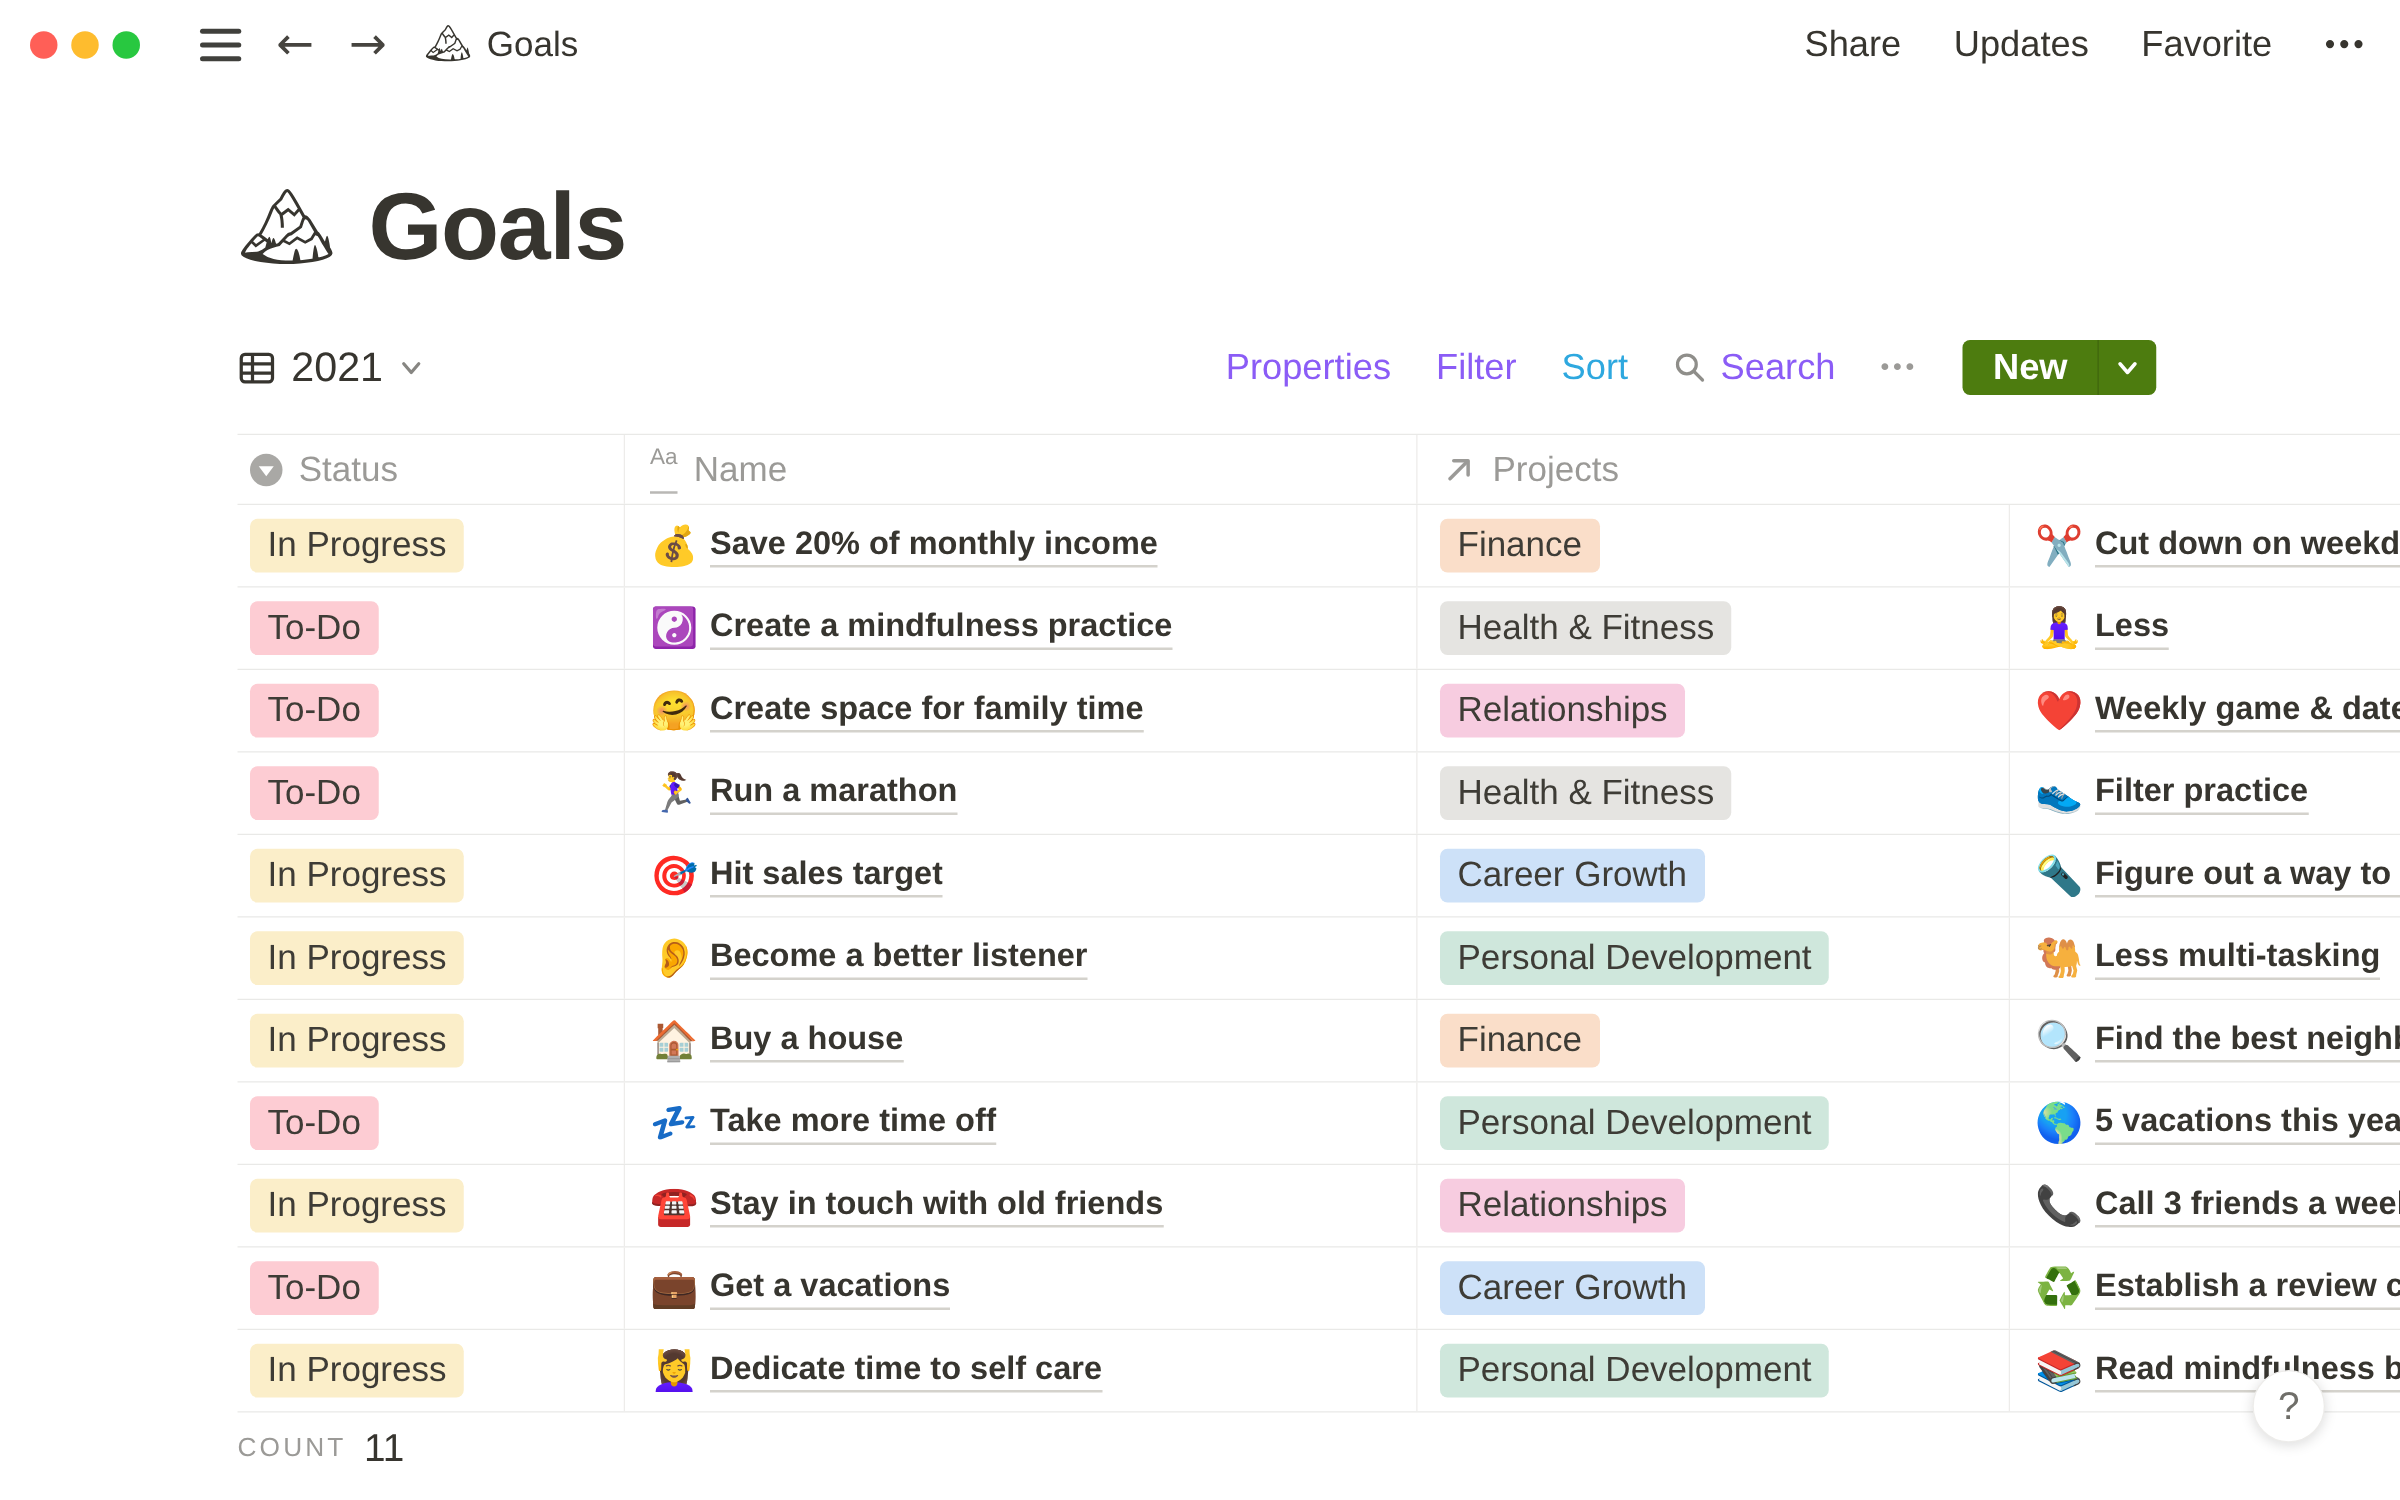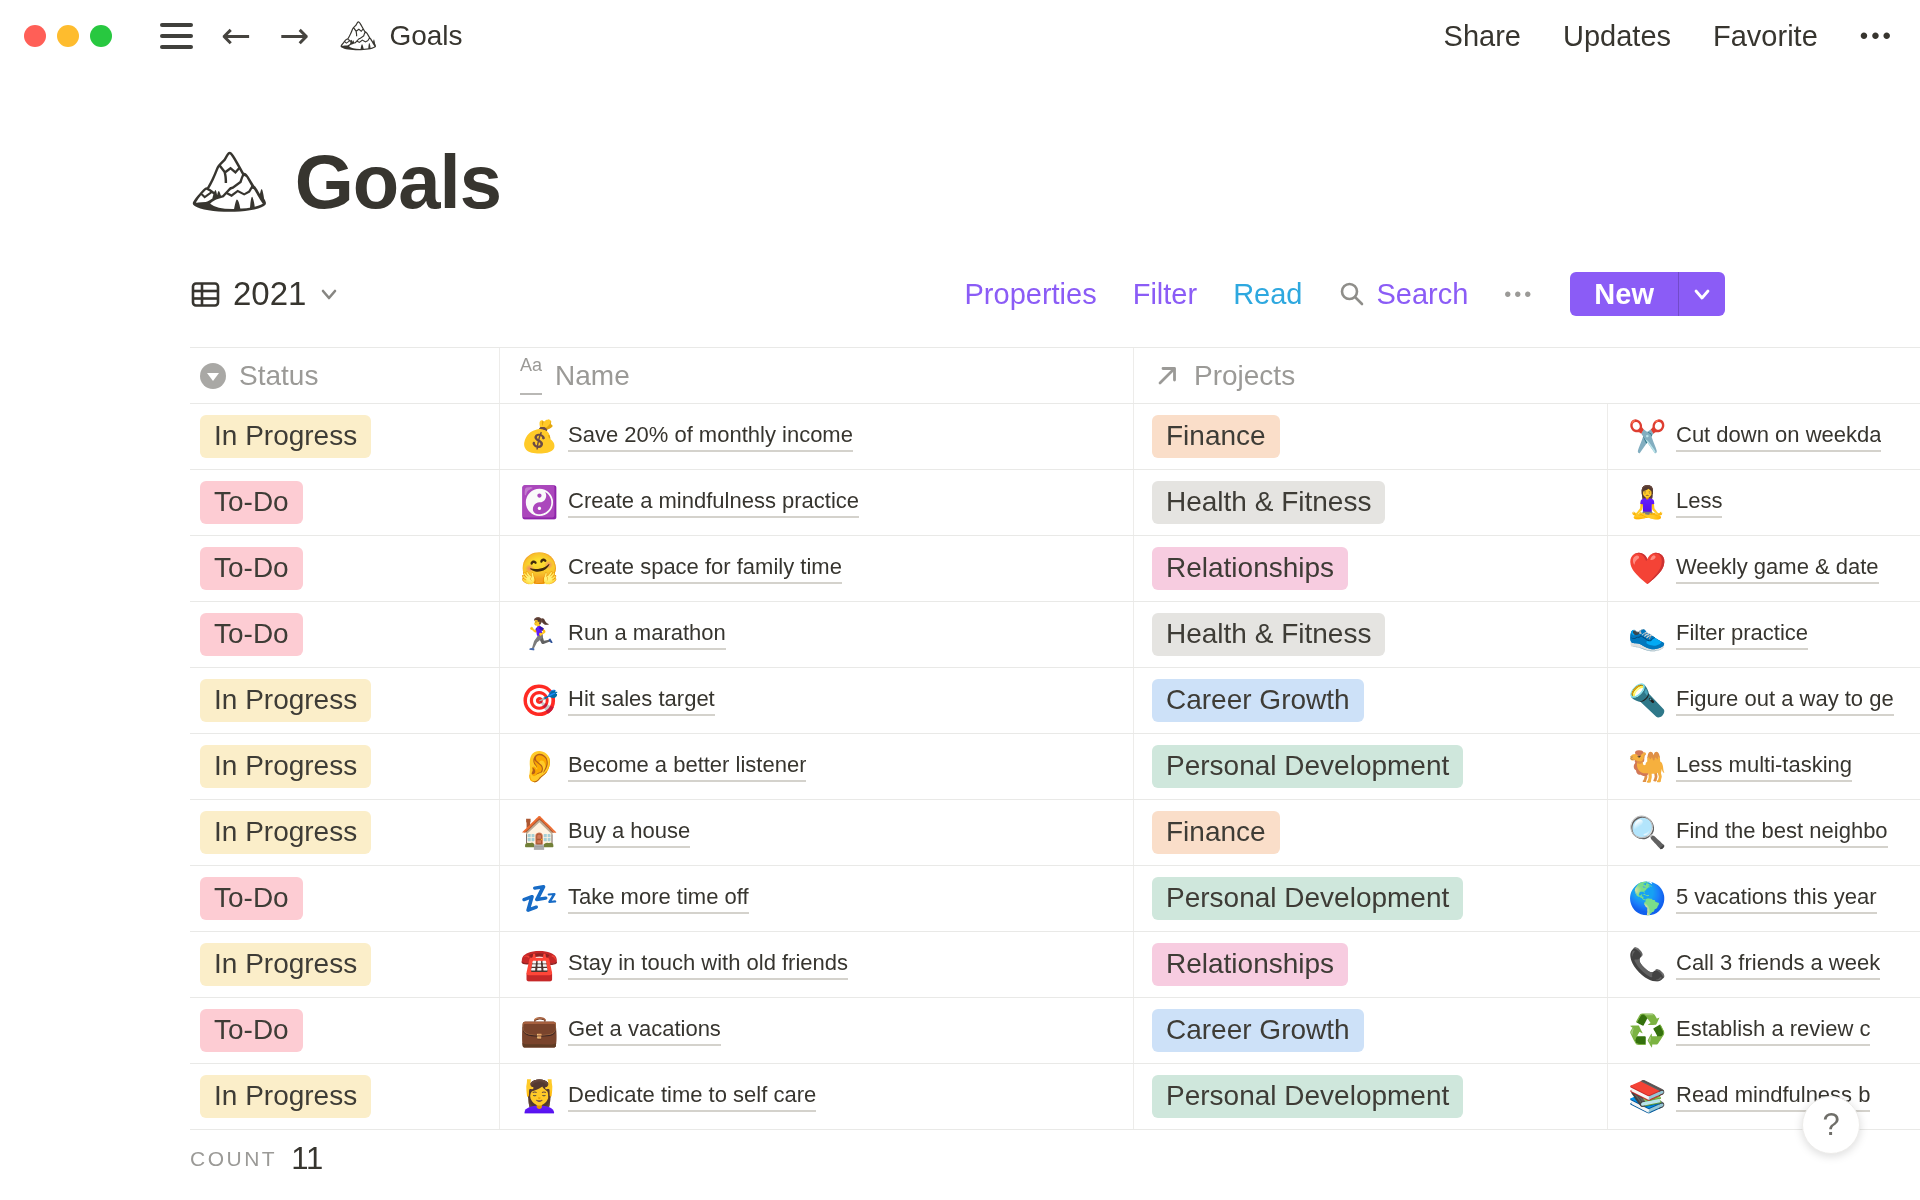--- a/index.html
+++ b/index.html
@@ -55,21 +55,21 @@
   .td-type     { width:474px; padding-left:18px; border-right:1px solid #EDECEA; flex-shrink:0; }
   .td-projects { flex:1; min-width:0; padding-left:20px; }
   .th-label { font-size:28px; color:#9B9A97; margin-left:13px; }
   .icon-select { width:26px; height:26px; border-radius:50%; background:#A9A8A5; position:relative; flex-shrink:0; }
   .icon-select::after { content:""; position:absolute; left:50%; top:50%;
         transform:translate(-50%,-38%); width:0; height:0;
         border-left:6px solid transparent; border-right:6px solid transparent; border-top:8px solid #fff; }
   .icon-aa { font-size:18px; color:#9B9A97; border-bottom:2px solid #B9B8B5; line-height:1.05; padding-bottom:19px; }
   .badge { display:inline-block; font-size:28px; color:#3E3C36; padding:6px 14px; border-radius:6px; line-height:1.1; }
   .row-emoji { font-size:31px; width:48px; flex-shrink:0; line-height:1; }
-  .cell-link { font-size:22px; font-weight:400; color:#37352F; border-bottom:2px solid #D4D2CC;
+  .cell-link { font-size:26px; font-weight:700; color:#37352F; border-bottom:2px solid #D4D2CC;
                padding-bottom:2px; cursor:pointer; overflow:hidden; white-space:nowrap; }
 
   
   .table-footer { display:flex; height:58px; }
   .count-wrap { width:944px; display:flex; align-items:center; gap:14px; padding-right:18px; }
   .count-label { font-size:21px; letter-spacing:2.5px; color:#9B9A97; }
   .count-value { font-size:31px; color:#37352F; }
 
   
   .help-btn { position:fixed; right:60px; bottom:46px; width:58px; height:58px; border-radius:50%;
@@ -122,30 +122,30 @@
     </svg>
     <span class="view-name">2021</span>
     <svg width="22" height="22" viewBox="0 0 22 22">
       <polyline points="5,8 11,15 17,8" fill="none" stroke="#878682" stroke-width="2.6" stroke-linecap="round" stroke-linejoin="round"></polyline>
     </svg>
   </div>
   <div class="vt-spacer"></div>
   <div class="view-right">
     <span class="vt-item">Properties</span>
     <span class="vt-item">Filter</span>
-    <span class="vt-item active" style="color: rgb(46, 168, 223);">Read</span>
+    <span class="vt-item active" style="color: rgb(46, 168, 223);">Sort</span>
     <span class="vt-search">
       <svg width="28" height="28" viewBox="0 0 28 28">
         <circle cx="11.5" cy="11.5" r="7.5" fill="none" stroke="#8F8E8A" stroke-width="2.6"></circle>
         <line x1="17" y1="17" x2="24" y2="24" stroke="#8F8E8A" stroke-width="2.6" stroke-linecap="round"></line>
       </svg>
       <span class="vt-item">Search</span>
     </span>
     <span class="vt-dots">•••</span>
-    <div class="new-btn" style="background: #8b5cf6;">
+    <div class="new-btn" style="background: #4d7c0f;">
       <span class="new-main">New</span>
       <span class="new-caret">
         <svg width="20" height="20" viewBox="0 0 20 20">
           <polyline points="4,7 10,14 16,7" fill="none" stroke="#ffffff" stroke-width="2.8" stroke-linecap="round" stroke-linejoin="round"></polyline>
         </svg>
       </span>
     </div>
   </div>
 </div>
 

